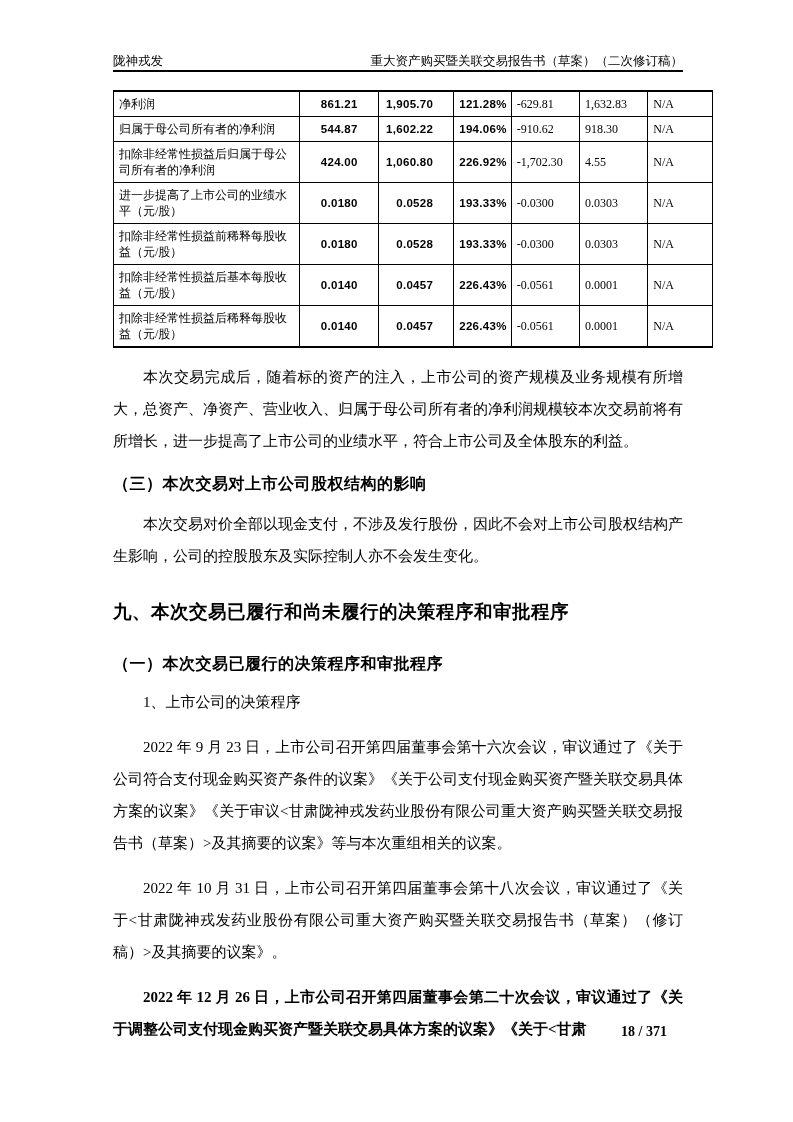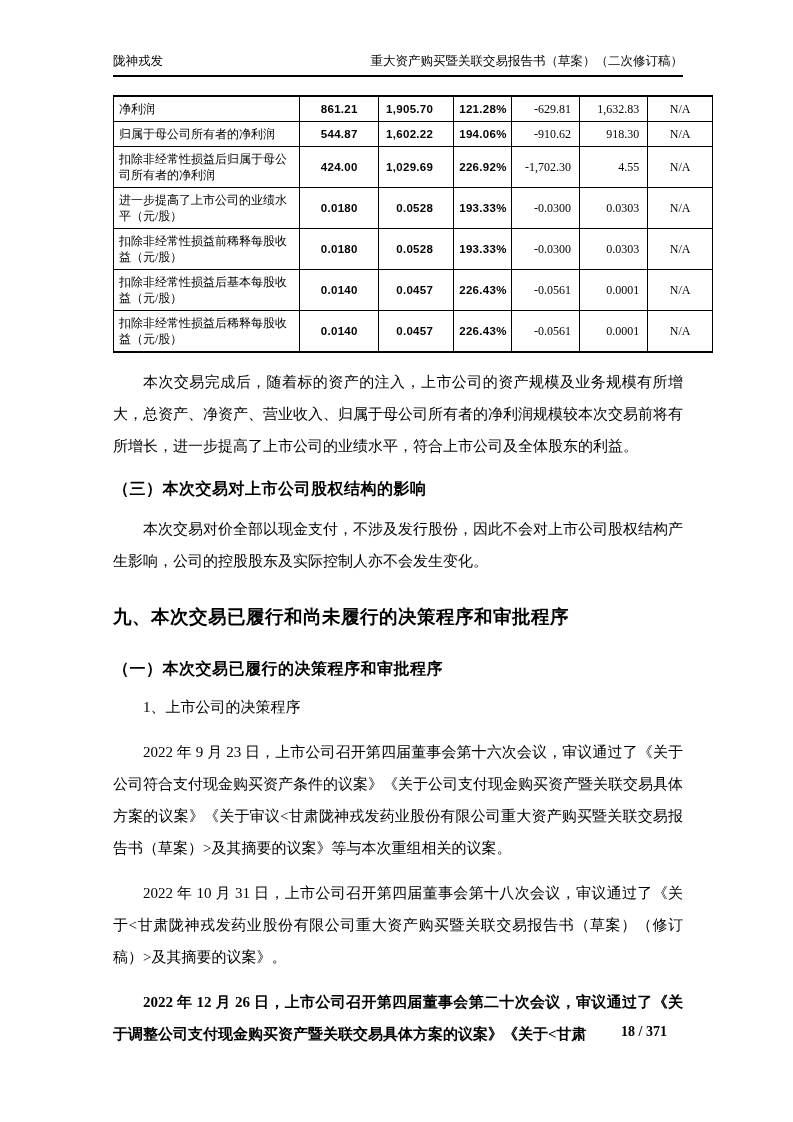--- a/index.html
+++ b/index.html
@@ -19,21 +19,20 @@
     left: 113px;
     top: 0;
     width: 570px;
   }
   
   .header {
     display: flex;
     justify-content: space-between;
     align-items: flex-end;
     padding-top: 53px;
-    padding-bottom: 5px;
     border-bottom: 2px solid #000;
     font-size: 12.5px;
   }
   
   table.fin {
     margin-top: 18px;
     width: 600px;
     border-collapse: collapse;
     border-top: 2.5px solid #000;
     border-bottom: 2.5px solid #000;
@@ -53,26 +52,25 @@
   }
   table.fin td.nb {
     text-align: right;
     padding-right: 20px;
     font-weight: bold;
     font-family: "Liberation Sans", "DejaVu Sans", sans-serif;
     font-size: 11.5px;
     letter-spacing: 0.3px;
   }
   table.fin td.ns {
-    text-align: right;
     padding-right: 8px;
     font-family: "Liberation Serif", "DejaVu Serif", serif;
   }
   table.fin td.na {
-    text-align: center;
+    text-align: left;
     font-family: "Liberation Serif", "DejaVu Serif", serif;
   }
   
   .body {
     margin: 0;
     font-size: 15px;
     line-height: 32px;
     text-align: justify;
   }
   .indent { text-indent: 2em; }
@@ -141,21 +139,21 @@
             <td class="nb">544.87</td>
             <td class="nb">1,602.22</td>
             <td class="nb">194.06%</td>
             <td class="ns">-910.62</td>
             <td class="ns">918.30</td>
             <td class="na">N/A</td>
           </tr>
           <tr>
             <td class="lbl">扣除非经常性损益后归属于母公司所有者的净利润</td>
             <td class="nb">424.00</td>
-            <td class="nb">1,029.69</td>
+            <td class="nb">1,060.80</td>
             <td class="nb">226.92%</td>
             <td class="ns">-1,702.30</td>
             <td class="ns">4.55</td>
             <td class="na">N/A</td>
           </tr>
           <tr>
             <td class="lbl">进一步提高了上市公司的业绩水平（元/股）</td>
             <td class="nb">0.0180</td>
             <td class="nb">0.0528</td>
             <td class="nb">193.33%</td>

